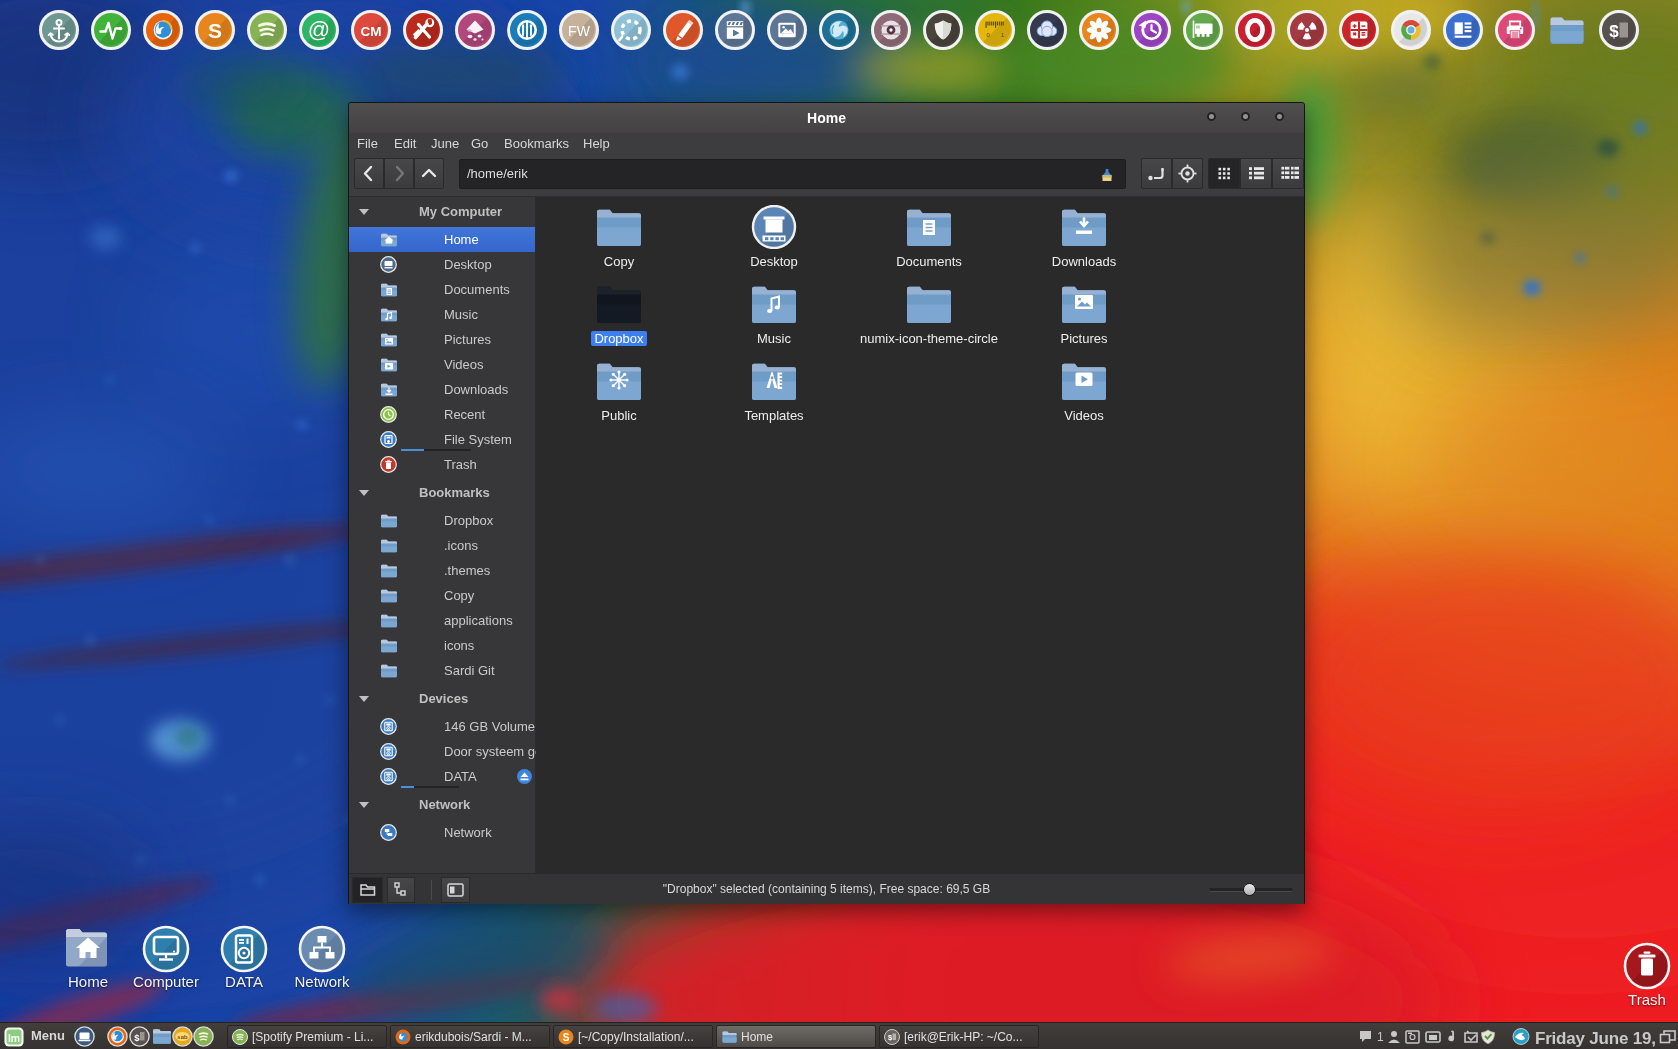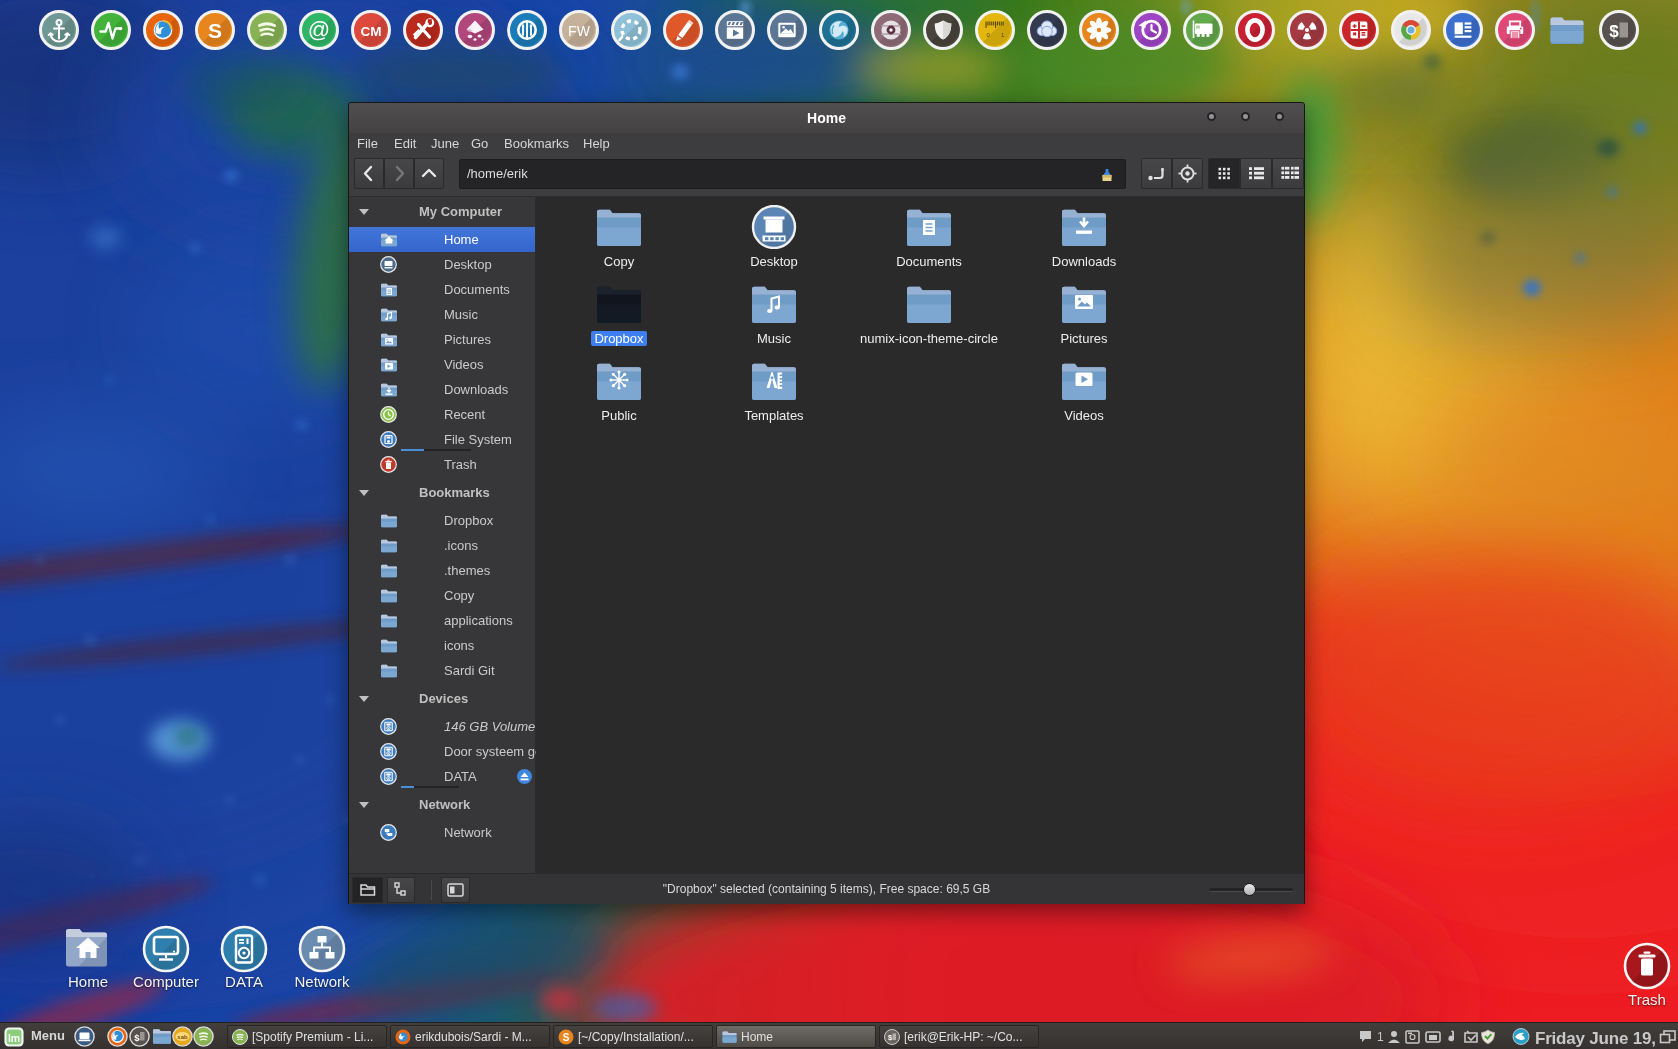--- a/index.html
+++ b/index.html
@@ -719,21 +719,21 @@
           <path d="M1 4 a1.2 1.2 0 0 1 1.2-1.2 h4.6 l1.3 1.6 h7.7 a1.2 1.2 0 0 1 1.2 1.2 v8.4 a1.2 1.2 0 0 1 -1.2 1.2 h-13.6 a1.2 1.2 0 0 1 -1.2-1.2Z" fill="#6f9cc9"></path>
 <path d="M1 4 a1.2 1.2 0 0 1 1.2-1.2 h4.6 l1.3 1.6 h7.7 a1.2 1.2 0 0 1 1.2 1.2 v1 h-16Z" fill="#b9c8dd"></path>
 <path d="M1 9.4 h16 v4.6 a1.2 1.2 0 0 1 -1.2 1.2 h-13.6 a1.2 1.2 0 0 1 -1.2-1.2Z" fill="#7ca7d1"></path>
         </svg>
         <span class="stxt">Sardi Git</span>
       </div>
 <div class="srow shead" style="top:489px">
         <div class="htri"></div>
         <span class="stxt" style="left:27px">Devices</span>
       </div>
-<div class="srow" style="top:517px;font-style:italic;">
+<div class="srow" style="top:517px;">
         <svg class="sic" viewBox="0 0 17 17">
           <circle cx="8.5" cy="8.5" r="7.8" fill="#3a7bbf" stroke="#e8e8e8" stroke-width="1.2"></circle>
           <rect x="4.8" y="4.2" width="7.4" height="8.6" rx="0.8" fill="none" stroke="#ffffff" stroke-width="1.1"></rect>
           <rect x="6.3" y="5.4" width="4.4" height="2.2" fill="#ffffff"></rect>
           <circle cx="8.5" cy="10.2" r="1.7" fill="none" stroke="#ffffff" stroke-width="1"></circle>
           <circle cx="8.5" cy="10.2" r="0.6" fill="#ffffff"></circle>
         </svg>
         <span class="stxt">146 GB Volume</span>
       </div>
 <div class="srow" style="top:542px;">

